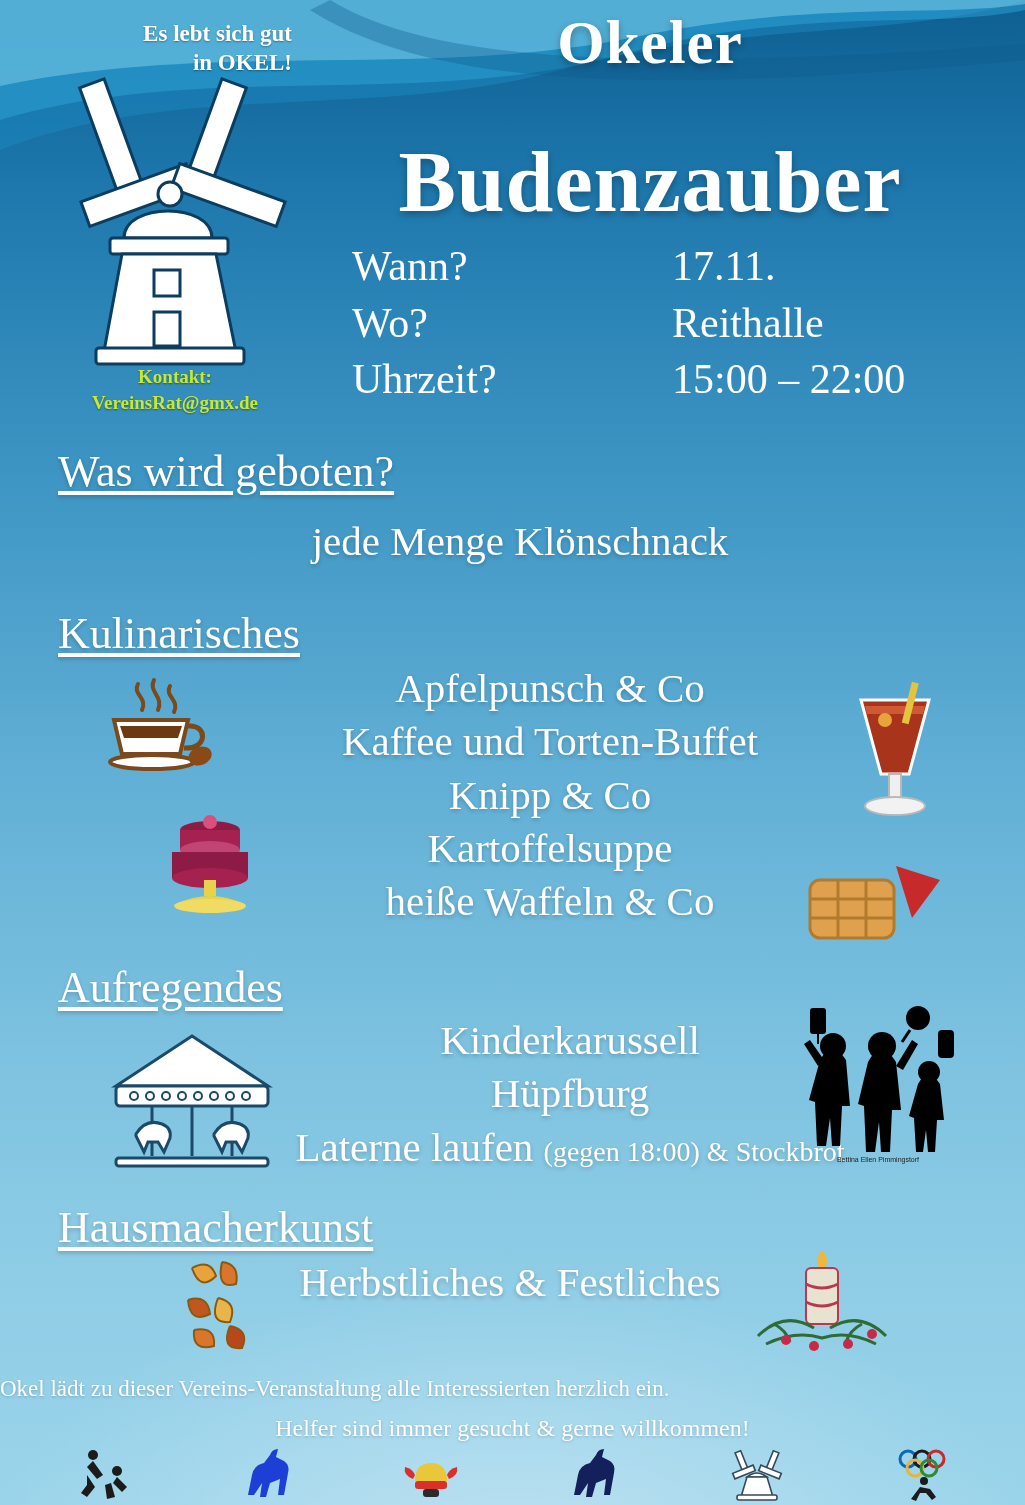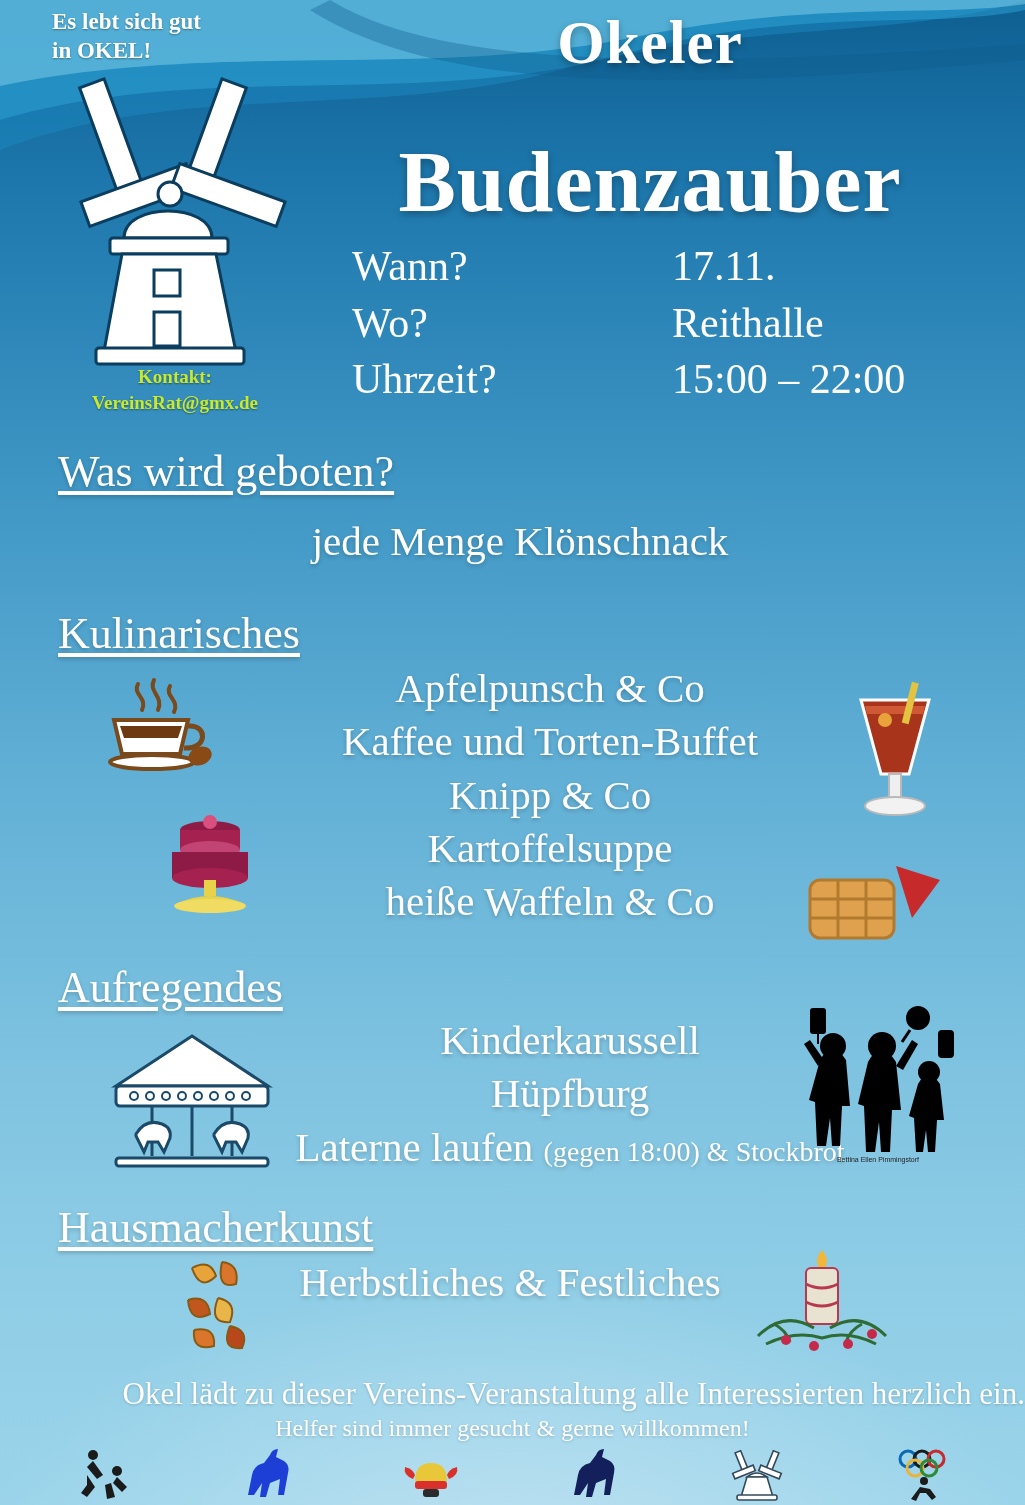--- a/index.html
+++ b/index.html
@@ -32,23 +32,23 @@
     top: 0;
     width: 1025px;
     height: 260px;
     pointer-events: none;
   }
 
   
   .tagline {
     position: absolute;
     left: 52px;
-    top: 8px;
+    top: 20px;
     width: 240px;
-    text-align: left;
+    text-align: right;
     font-family: "Liberation Serif", serif;
     font-size: 23px;
     font-weight: bold;
     line-height: 1.25;
     color: #ffffff;
     text-shadow: 0 1px 2px rgba(0,0,0,.35);
   }
   .windmill {
     position: absolute;
     left: 62px;
@@ -135,22 +135,22 @@
 
   #h-hausmacher { left: 58px; top: 1202px; }
   #b-hausmacher { left: 230px; top: 1256px; width: 560px; }
 
   
   .footer-main {
     position: absolute;
     left: 0;
     top: 1376px;
     width: 1025px;
-    text-align: right;
-    font-size: 31px;
+    text-align: left;
+    font-size: 23px;
     text-shadow: 0 1px 3px rgba(0,0,0,.2);
   }
   .footer-sub {
     position: absolute;
     left: 0;
     top: 1415px;
     width: 1025px;
     text-align: center;
     font-size: 24px;
     text-shadow: 0 1px 3px rgba(0,0,0,.2);

